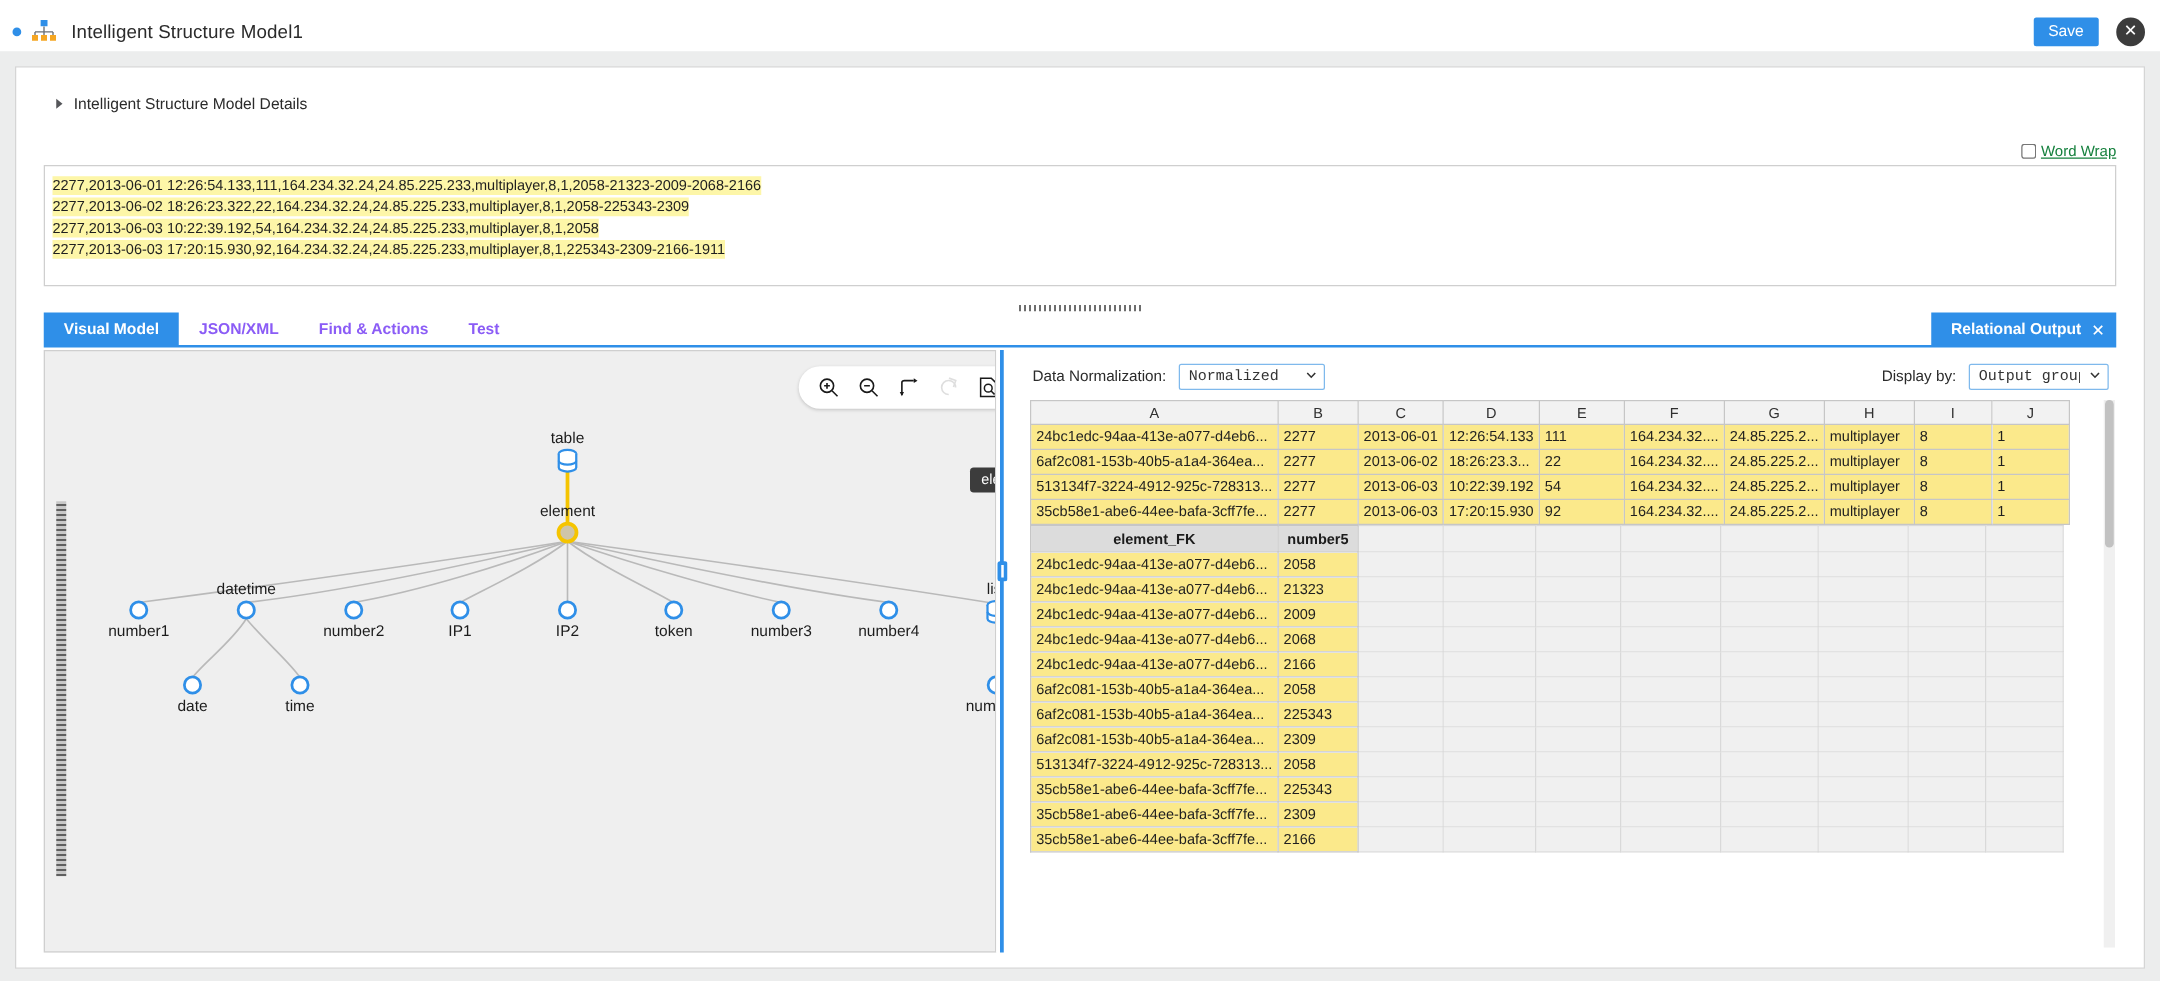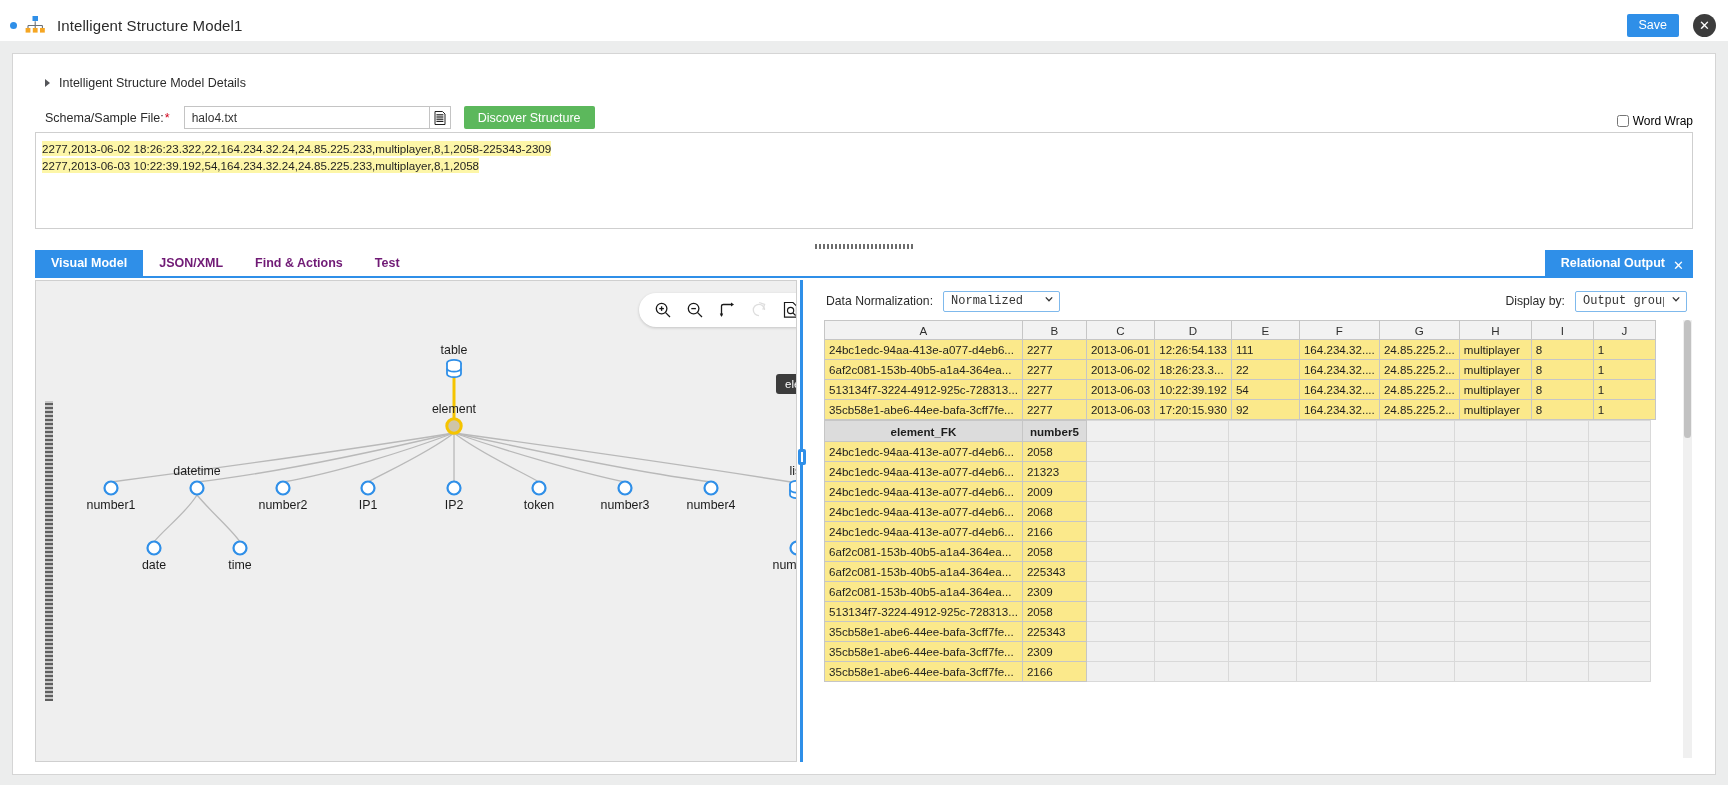--- a/index.html
+++ b/index.html
@@ -88,21 +88,21 @@
     font-size: 12.5px; font-family: "Liberation Sans", sans-serif;
     height: 23px; padding: 0 14px; border-radius: 2px; cursor: pointer;
   }
 
   
   .wordwrap-row {
     position: absolute; right: 22px; top: 60px;
     display: flex; align-items: center; cursor: pointer;
   }
   .wordwrap-row input { margin: 0 4px 0 0; width: 12px; height: 12px; }
-  .wordwrap-row span { font-size: 12px; color: #000000; }
+  .wordwrap-row span { font-size: 12px; color: #15803d; text-decoration: underline; }
 
   
   .sample-box {
     position: absolute; left: 22px; top: 78px; right: 22px; height: 97px;
     border: 1px solid #cfcfcf; background: #fff; overflow: hidden;
     padding: 7px 0 0 0;
   }
   .sample-line {
     font-size: 11.6px; color: #1f1f1f; white-space: nowrap;
     padding: 0 0 0 6px; line-height: 17px; margin-bottom: 0px;
@@ -117,21 +117,21 @@
   }
 
   
   .tabstrip {
     position: absolute; left: 22px; right: 22px; top: 198px; height: 26px;
     border-bottom: 2px solid #2f8fe8;
     display: flex; align-items: flex-end;
   }
   .tab {
     height: 26px; line-height: 26px; padding: 0 16px; font-size: 12.5px;
-    color: #701a75; cursor: pointer; white-space: nowrap;
+    color: #8b5cf6; cursor: pointer; white-space: nowrap;
   }
   .tab.active { background: #2f8fe8; color: #fff; font-weight: bold; }
   .tab.plain { font-weight: bold; }
   .tabstrip .spacer { flex: 1; }
   .tab-right {
     height: 26px; line-height: 26px; background: #2f8fe8; color: #fff;
     font-size: 12.5px; font-weight: bold; padding: 0 28px 0 16px;
     position: relative; cursor: pointer; white-space: nowrap;
   }
   .tab-right .x {
@@ -265,47 +265,31 @@
   </div>
 
   <div class="page-body">
     <div class="card">
 
       <div class="details-row">
         <div class="tri"></div>
         <div class="details-label">Intelligent Structure Model Details</div>
       </div>
 
-      <div class="schema-row">
-        <div class="schema-label">
-          <span>Schema/Sample File:</span><span class="req">*</span>
-        </div>
-        <div class="file-input-wrap">
-          <input class="file-input" type="text" value="halo4.txt" style="">
-          <div class="file-btn">
-            <svg width="12" height="14" viewBox="0 0 12 14">
-              <path d="M1 0.5 h7.5 L11 3 v10.5 H1 Z" fill="#ffffff" stroke="#222" stroke-width="1"></path>
-              <rect x="2.4" y="3.2" width="7" height="1.2" fill="#222"></rect>
-              <rect x="2.4" y="5.4" width="7" height="1.2" fill="#222"></rect>
-              <rect x="2.4" y="7.6" width="7" height="1.2" fill="#222"></rect>
-              <rect x="2.4" y="9.8" width="7" height="1.2" fill="#222"></rect>
-            </svg>
-          </div>
-        </div>
-        <button class="btn-discover">Discover Structure</button>
-      </div>
 
       <label class="wordwrap-row">
         <input type="checkbox" style="">
         <span>Word Wrap</span>
       </label>
 
       <div class="sample-box">
+        <div class="sample-line"><span class="hl">2277,2013-06-01 12:26:54.133,111,164.234.32.24,24.85.225.233,multiplayer,8,1,2058-21323-2009-2068-2166</span></div>
         <div class="sample-line"><span class="hl">2277,2013-06-02 18:26:23.322,22,164.234.32.24,24.85.225.233,multiplayer,8,1,2058-225343-2309</span></div>
         <div class="sample-line"><span class="hl">2277,2013-06-03 10:22:39.192,54,164.234.32.24,24.85.225.233,multiplayer,8,1,2058</span></div>
+        <div class="sample-line"><span class="hl">2277,2013-06-03 17:20:15.930,92,164.234.32.24,24.85.225.233,multiplayer,8,1,225343-2309-2166-1911</span></div>
       </div>
 
       <div class="splitter"></div>
 
       <div class="tabstrip">
         <div class="tab active">Visual Model</div>
         <div class="tab plain">JSON/XML</div>
         <div class="tab plain">Find &amp; Actions</div>
         <div class="tab plain">Test</div>
         <div class="spacer"></div>

